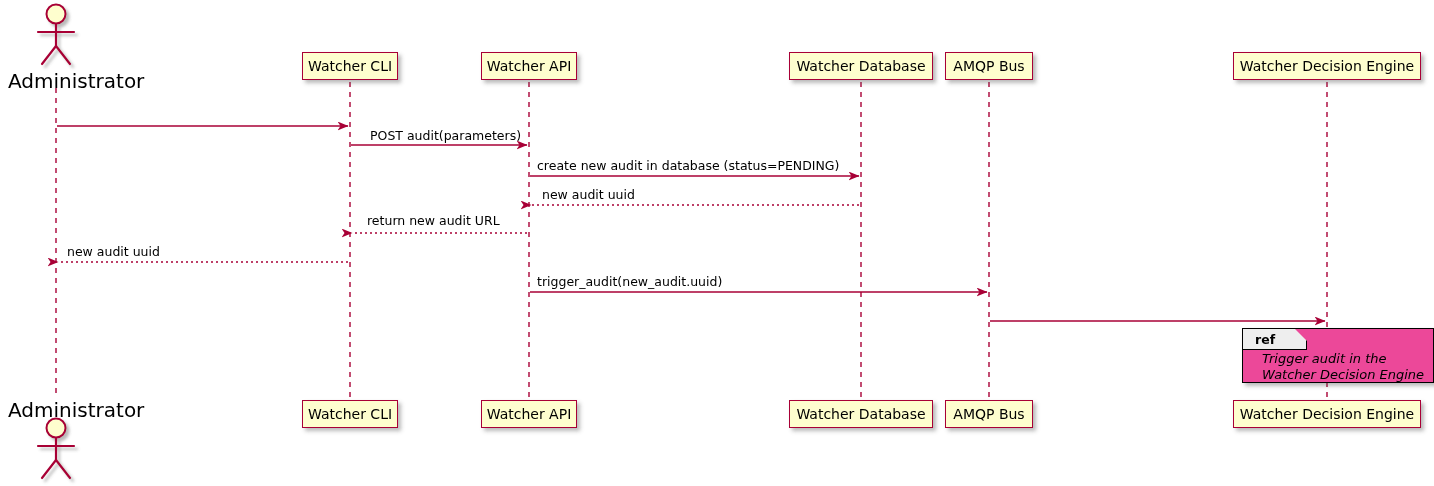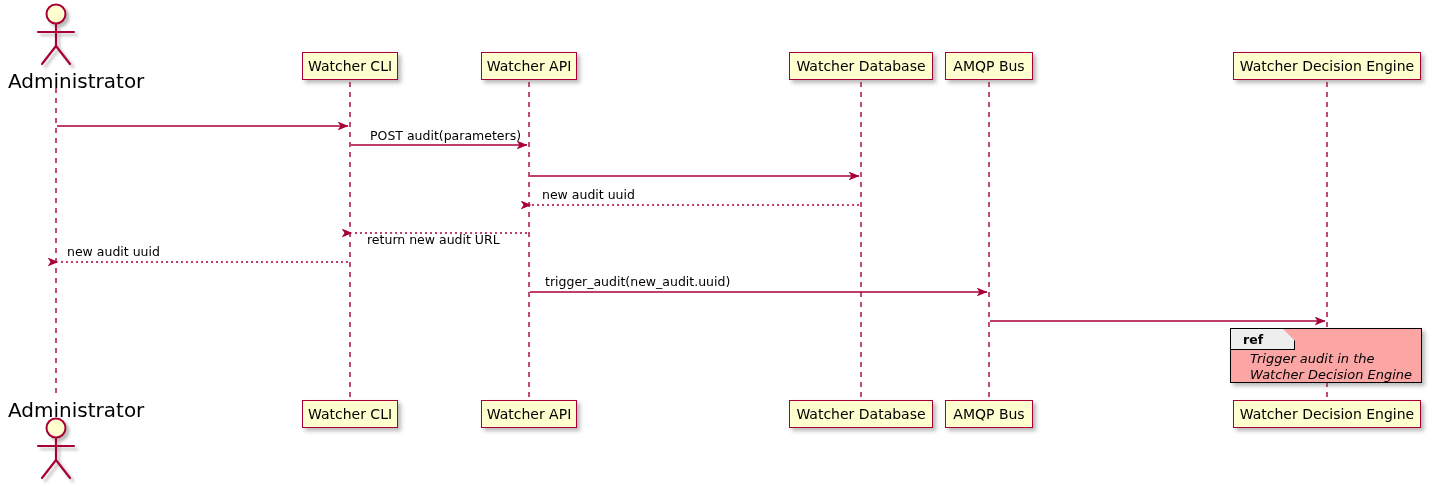--- a/index.html
+++ b/index.html
@@ -57,23 +57,24 @@
     position: absolute;
     font-size: 12.5px;
     color: #000000;
     white-space: nowrap;
     line-height: 1;
   }
   
   .ref-box {
     position: absolute;
     box-sizing: border-box;
-    background: #fca5a5;
+    background: #ec4899;
     border: 1.5px solid #000000;
     box-shadow: 3px 3px 4px rgba(90,90,90,0.42);
+    margin-left: 12px;
   }
   .ref-tab {
     position: absolute;
     left: 0;
     top: 0;
     height: 21px;
     background: #EEEEEE;
     border-right: 1.5px solid #000000;
     border-bottom: 1.5px solid #000000;
     box-sizing: border-box;
@@ -183,24 +184,25 @@
     <span>AMQP Bus</span>
   </div>
   <div class="participant" style="left:1233px; top:400px; width:188px;">
     <span>Watcher Decision Engine</span>
   </div>
 
   <div class="actor-label" style="left:8px; top:71px;">Administrator</div>
   <div class="actor-label" style="left:8px; top:400px;">Administrator</div>
 
   <div class="msg-label" style="left:370px; top:130px;">POST audit(parameters)</div>
+  <div class="msg-label" style="left:537px; top:160px;">create new audit in database (status=PENDING)</div>
   <div class="msg-label" style="left:542px; top:189px;">new audit uuid</div>
-  <div class="msg-label" style="left:367px; top:234px;">return new audit URL</div>
+  <div class="msg-label" style="left:367px; top:215px;">return new audit URL</div>
   <div class="msg-label" style="left:67px; top:246px;">new audit uuid</div>
-  <div class="msg-label" style="left:537px; top:276px;margin-left:8px;">trigger_audit(new_audit.uuid)</div>
+  <div class="msg-label" style="left:537px; top:276px;">trigger_audit(new_audit.uuid)</div>
 
   <div class="ref-box" style="left:1230px; top:328px; width:192px; height:55px;">
     <div class="ref-tab" style="width:64px; clip-path: polygon(0 0, 52px 0, 64px 12px, 64px 21px, 0 21px);"></div>
     <div class="ref-tab-label" style="left:12px; top:5px;">ref</div>
     <div class="ref-text" style="left:19px; top:22px;">Trigger audit in the</div>
     <div class="ref-text" style="left:19px; top:38px;">Watcher Decision Engine</div>
   </div>
 
 </div>
 

